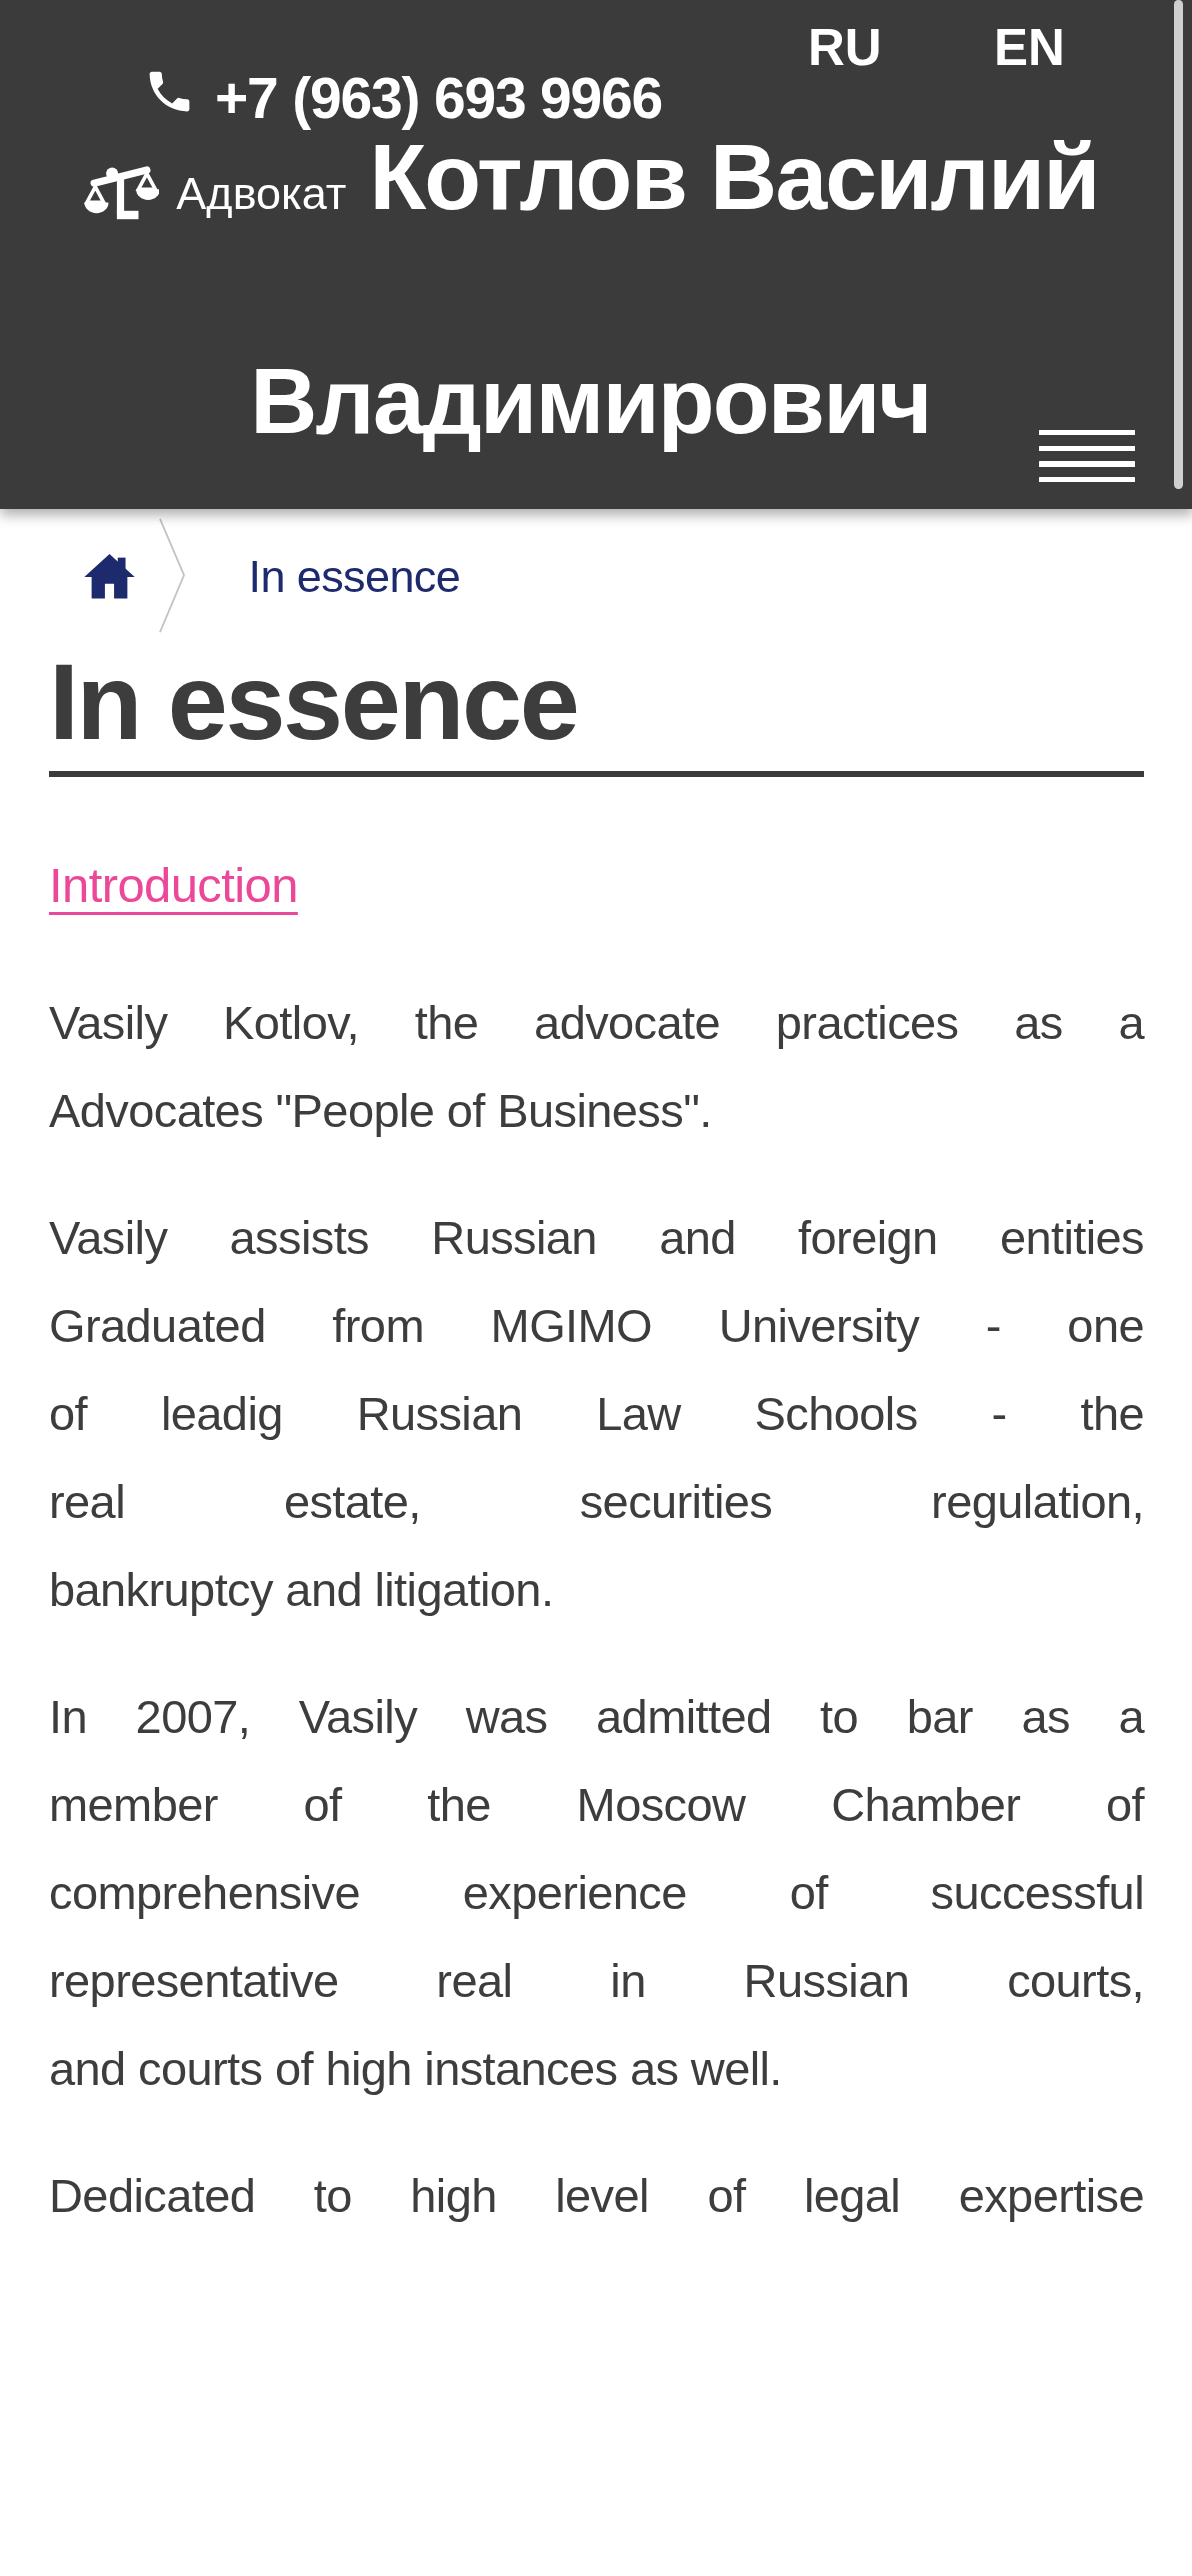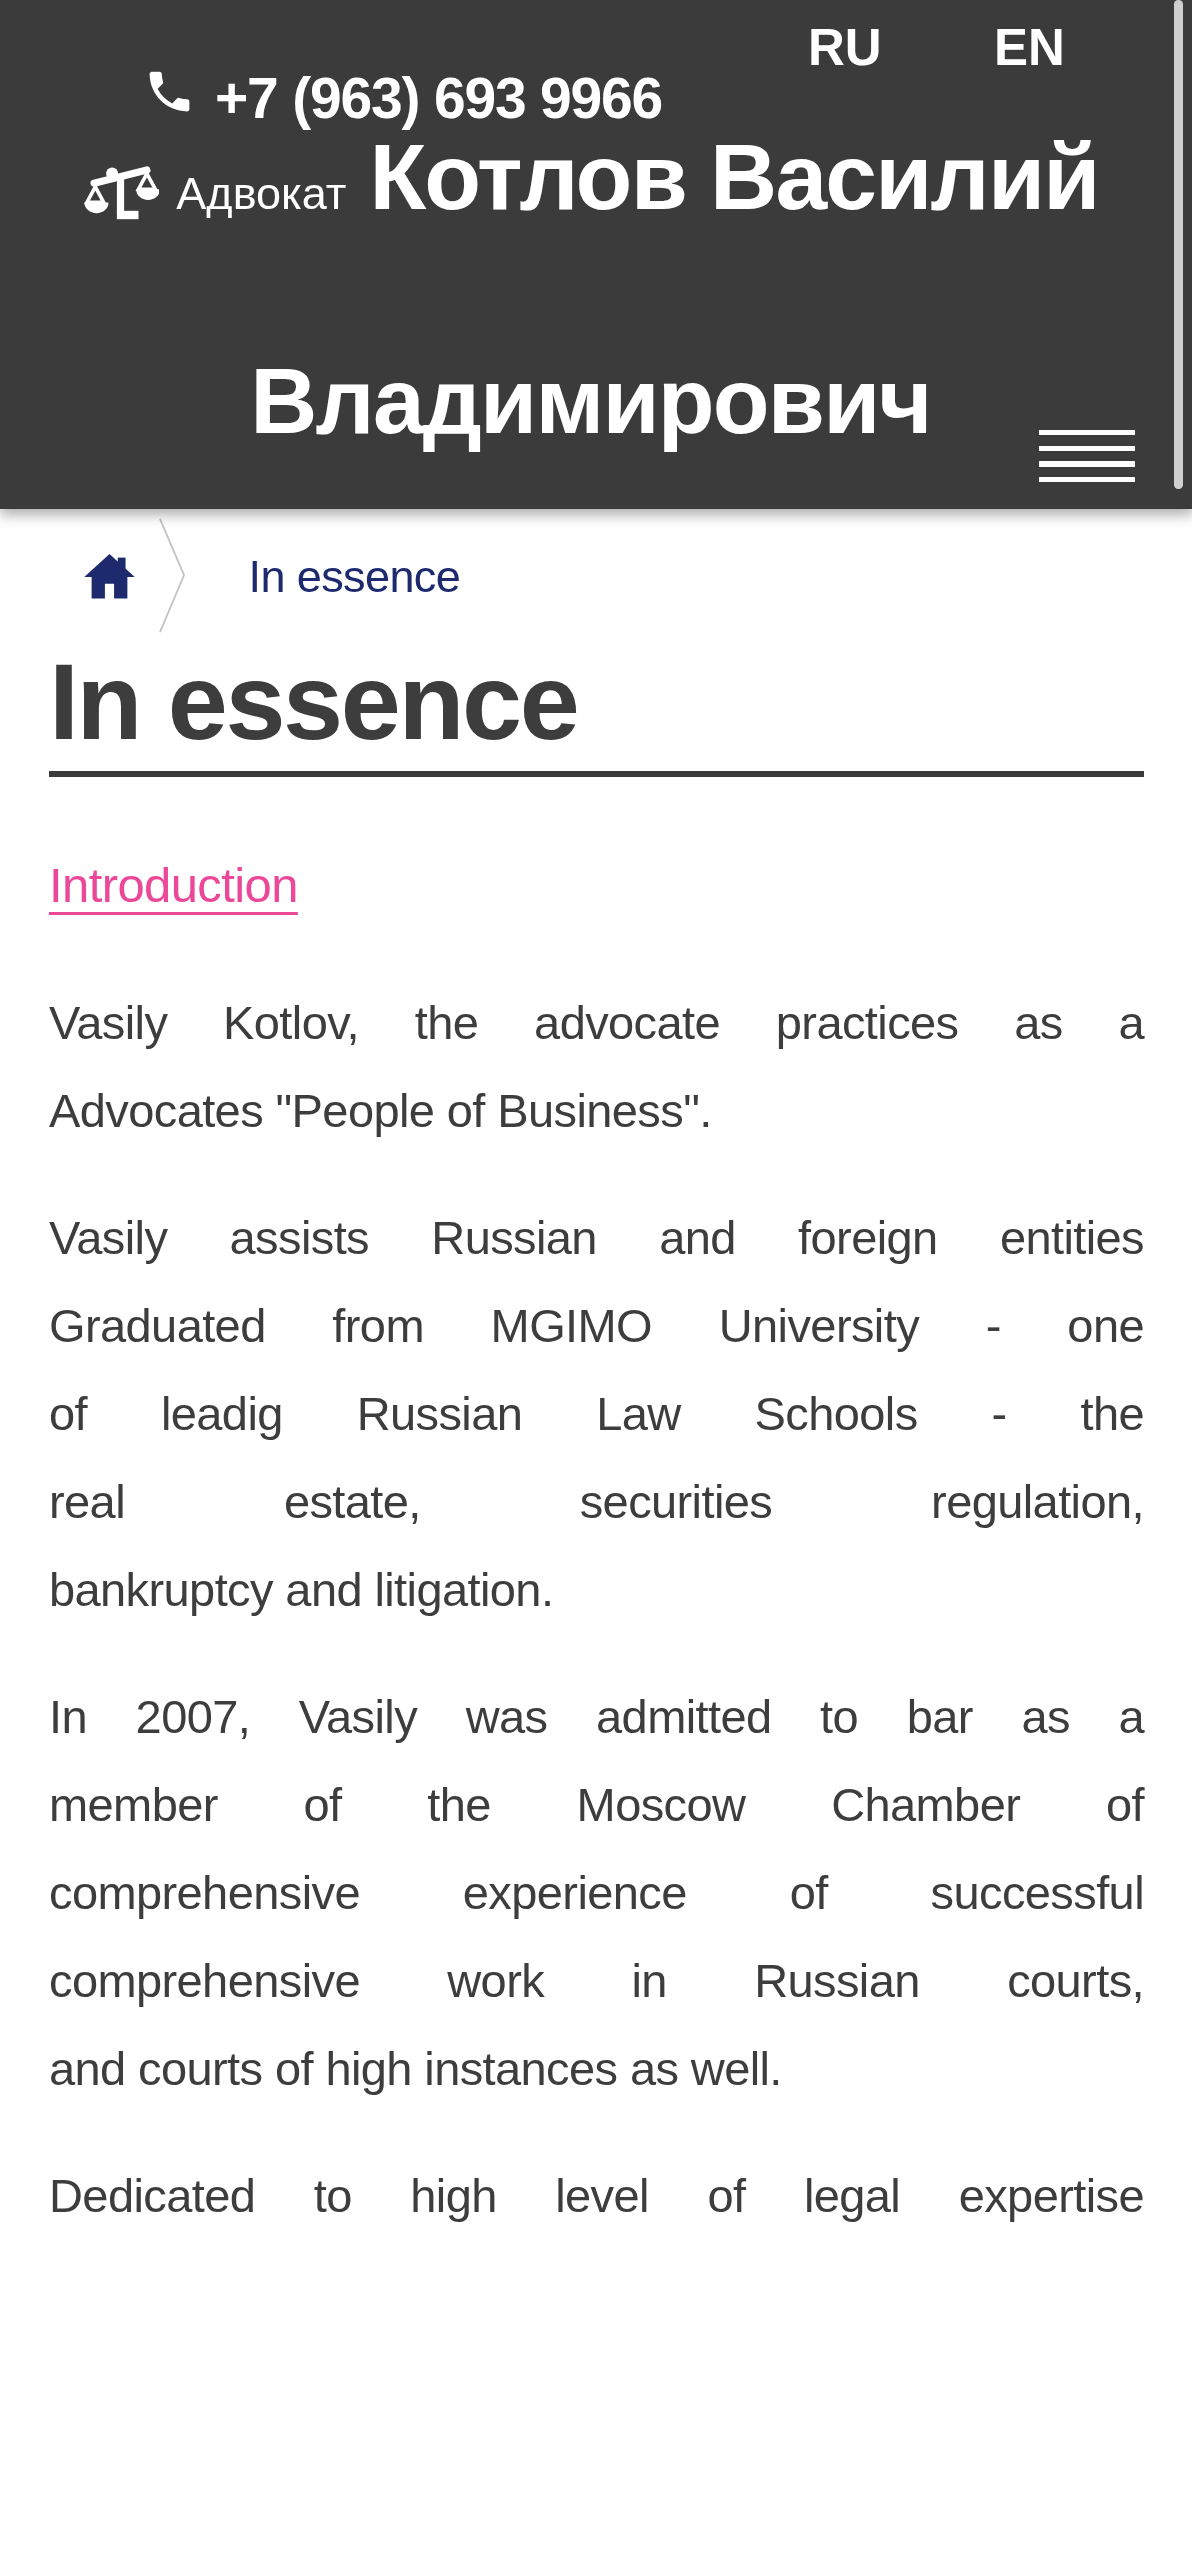--- a/index.html
+++ b/index.html
@@ -140,21 +140,21 @@
       <span class="ln">Vasily assists Russian and foreign entities</span>
       <span class="ln">Graduated from MGIMO University - one</span>
       <span class="ln">of leadig Russian Law Schools - the</span>
       <span class="ln">real estate, securities regulation,</span>
       <span class="ln ln-end">bankruptcy and litigation.</span>
     </p>
     <p class="para">
       <span class="ln">In 2007, Vasily was admitted to bar as a</span>
       <span class="ln">member of the Moscow Chamber of</span>
       <span class="ln">comprehensive experience of successful</span>
-      <span class="ln">comprehensive work in Russian courts,</span>
+      <span class="ln">representative real in Russian courts,</span>
       <span class="ln ln-end">and courts of high instances as well.</span>
     </p>
     <p class="para">
       <span class="ln">Dedicated to high level of legal expertise</span>
     </p>
   </div>
 </main>
 
 
 </body></html>

